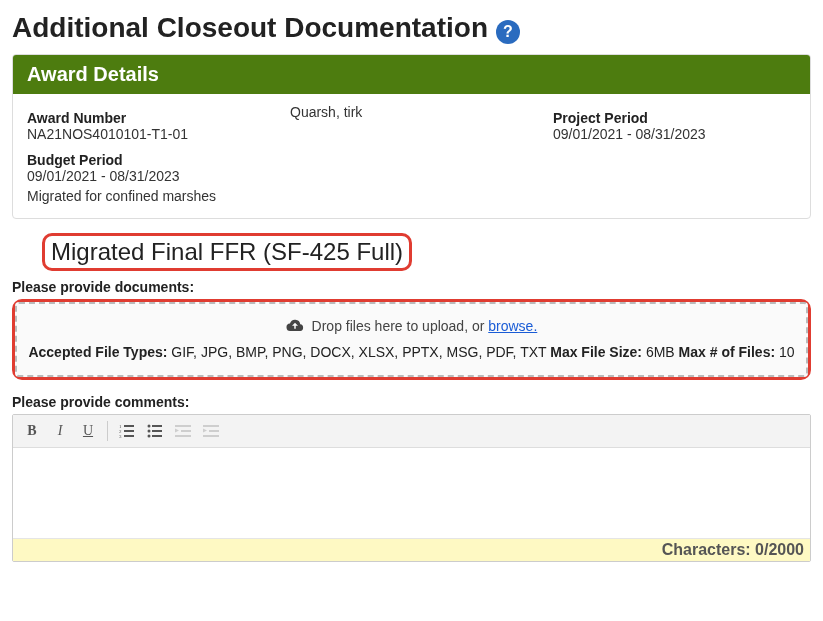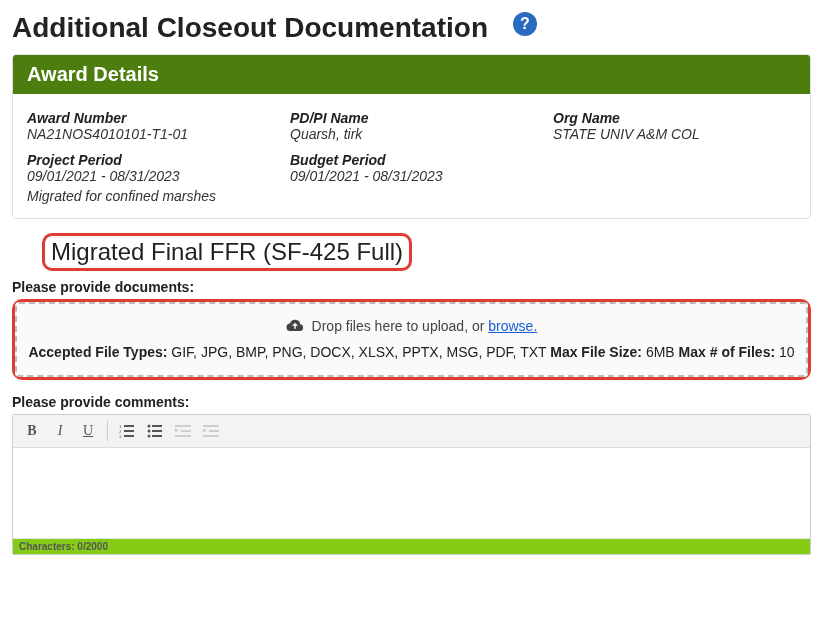--- a/index.html
+++ b/index.html
@@ -9,22 +9,22 @@
     padding: 12px;
     background: #fff;
     color: #222;
     font-size: 14px;
   }
   .page-title {
     font-size: 28px;
     font-weight: 700;
     margin: 0 0 10px 0;
     display: flex;
-    align-items: flex-start;
-    gap: 25px;
+    align-items: flex-end;
+    gap: 8px;
   }
   .help-icon {
     display: inline-flex;
     align-items: center;
     justify-content: center;
     width: 24px;
     height: 24px;
     border-radius: 50%;
     background: #2a6bbf;
     color: #fff;
@@ -46,21 +46,20 @@
     font-weight: 600;
   }
   .card-body {
     padding: 10px 14px 14px;
   }
   .grid {
     display: grid;
     grid-template-columns: 1fr 1fr 1fr;
     column-gap: 20px;
     row-gap: 4px;
-    font-style: italic;
   }
   .label {
     font-weight: 700;
     margin-top: 6px;
   }
   .value {
     color: #333;
   }
   .full { grid-column: 1 / -1; }
   .section-title {
@@ -138,24 +137,24 @@
     height: 20px;
     background: #ccc;
     margin: 0 4px;
   }
   .tool-btn.disabled { opacity: 0.4; cursor: default; }
   .editor-body {
     min-height: 90px;
     padding: 6px;
   }
   .editor-footer {
-    text-align: left;
-    font-size: 10px;
+    text-align: right;
+    font-size: 16px;
     color: #555;
-    background: #84cc16;
+    background: #fef9c3;
     border-top: 1px solid #e5e5e5;
     padding: 2px 6px;
   }
 </style>
 </head>
 <body>
 
 <h1 class="page-title">
   <span>Additional Closeout Documentation</span>
   <span class="help-icon">?</span>
@@ -163,26 +162,21 @@
 
 <div class="card">
   <div class="card-header">Award Details</div>
   <div class="card-body">
     <div class="grid">
       <div>
         <div class="label">Award Number</div>
         <div class="value">NA21NOS4010101-T1-01</div>
       </div>
       <div>
-        <div class="label">PD/PI Name</div>
         <div class="value">Quarsh, tirk</div>
-      </div>
-      <div>
-        <div class="label">Org Name</div>
-        <div class="value">STATE UNIV A&amp;M COL</div>
       </div>
       <div>
         <div class="label">Project Period</div>
         <div class="value">09/01/2021 - 08/31/2023</div>
       </div>
       <div>
         <div class="label">Budget Period</div>
         <div class="value">09/01/2021 - 08/31/2023</div>
       </div>
       <div></div>

